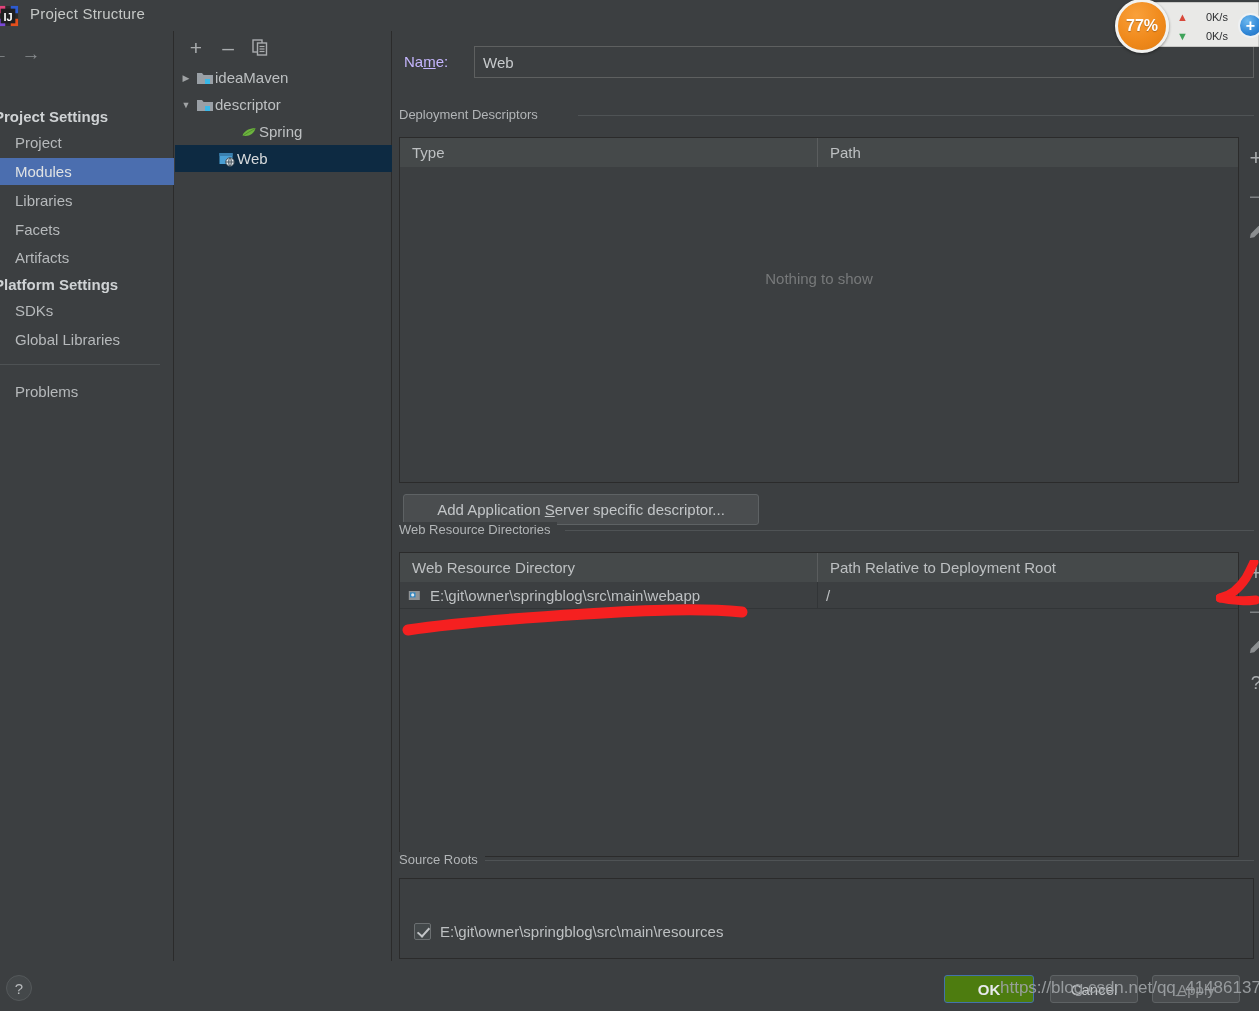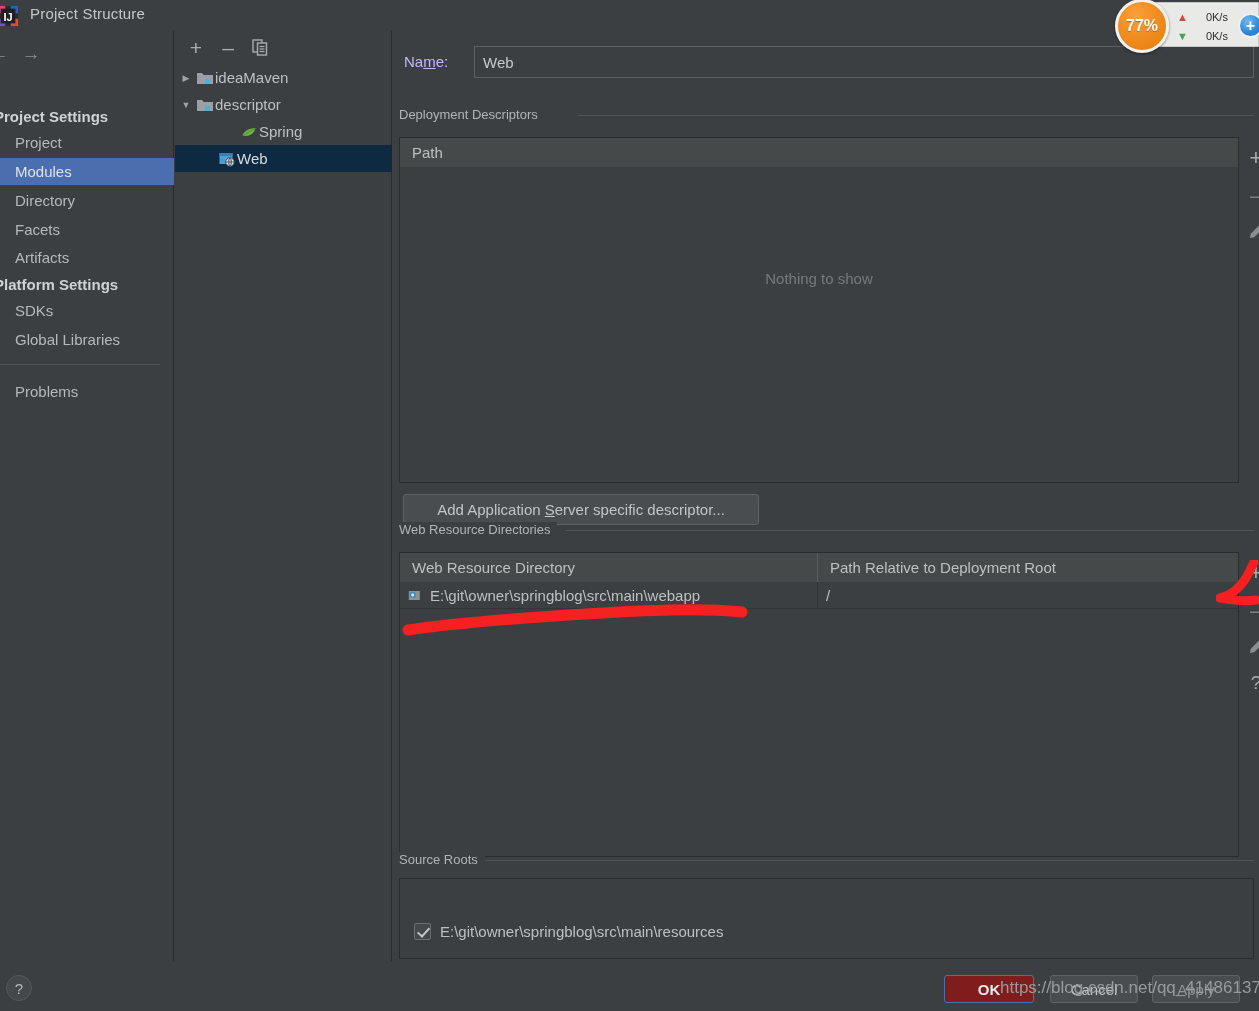--- a/index.html
+++ b/index.html
@@ -155,21 +155,21 @@
 
   
   .bottombar { position: absolute; left: 0; top: 961px; width: 1259px; height: 50px; background: #3c3f41; }
   .help-circle {
     position: absolute; left: 6px; top: 975px; width: 26px; height: 26px;
     border-radius: 50%; background: #44484a; border: 1px solid #55595b;
     color: #b7babc; font-size: 15px; display: flex; align-items: center; justify-content: center;
   }
   .btn-ok {
     position: absolute; left: 944px; top: 975px; width: 90px; height: 28px;
-    background: #7f1d1d; border: 1px solid #4373ab; border-radius: 3px;
+    background: #4d7c0f; border: 1px solid #4373ab; border-radius: 3px;
     color: #e8eaec; font-size: 15px; font-weight: bold;
     display: flex; align-items: center; justify-content: center; text-align: center;
   }
   .btn-cancel {
     position: absolute; left: 1050px; top: 975px; width: 88px; height: 28px;
     background: #4a4d4f; border: 1px solid #5e6264; border-radius: 3px;
     color: #c2c5c7; font-size: 15px; display: flex; align-items: center; justify-content: center;
   }
   .btn-apply {
     position: absolute; left: 1152px; top: 975px; width: 88px; height: 28px;
@@ -232,21 +232,21 @@
 
   <div class="sidebar">
     <div class="nav-arrows">
       <div class="nav-arrow nav-back">←</div>
       <div class="nav-arrow nav-fwd">→</div>
     </div>
 
     <div class="nav-group-title" style="top:77px">Project Settings</div>
     <div class="nav-item" style="top:98px">Project</div>
     <div class="nav-item selected" style="top:127px">Modules</div>
-    <div class="nav-item" style="top:156px">Directory</div>
+    <div class="nav-item" style="top:156px">Libraries</div>
     <div class="nav-item" style="top:185px">Facets</div>
     <div class="nav-item" style="top:213px">Artifacts</div>
 
     <div class="nav-group-title" style="top:245px">Platform Settings</div>
     <div class="nav-item" style="top:266px">SDKs</div>
     <div class="nav-item" style="top:295px">Global Libraries</div>
 
     <div class="nav-divider" style="top:333px"></div>
     <div class="nav-item" style="top:347px">Problems</div>
   </div>
@@ -318,20 +318,21 @@
         <span>Na</span><u>m</u><span>e:</span>
       </div>
       <input class="name-input" type="text" value="Web" style="">
     </div>
 
     <div class="section-label" style="left:6px; top:76px">Deployment Descriptors</div>
     <div class="section-rule" style="left:185px; top:84px; width:676px"></div>
 
     <div class="table-box" style="left:6px; top:106px; width:840px; height:346px">
       <div class="table-head">
+        <div class="th" style="width:418px">Type</div>
         <div class="th" style="width:420px">Path</div>
       </div>
       <div class="table-body">
         <div class="empty-msg" style="top:103px">Nothing to show</div>
       </div>
     </div>
 
     <div class="side-tools" style="left:847px; top:106px; height:120px">
       <div class="side-btn side-plus" style="top:4px">+</div>
       <div class="side-btn side-minus" style="top:42px">–</div>

